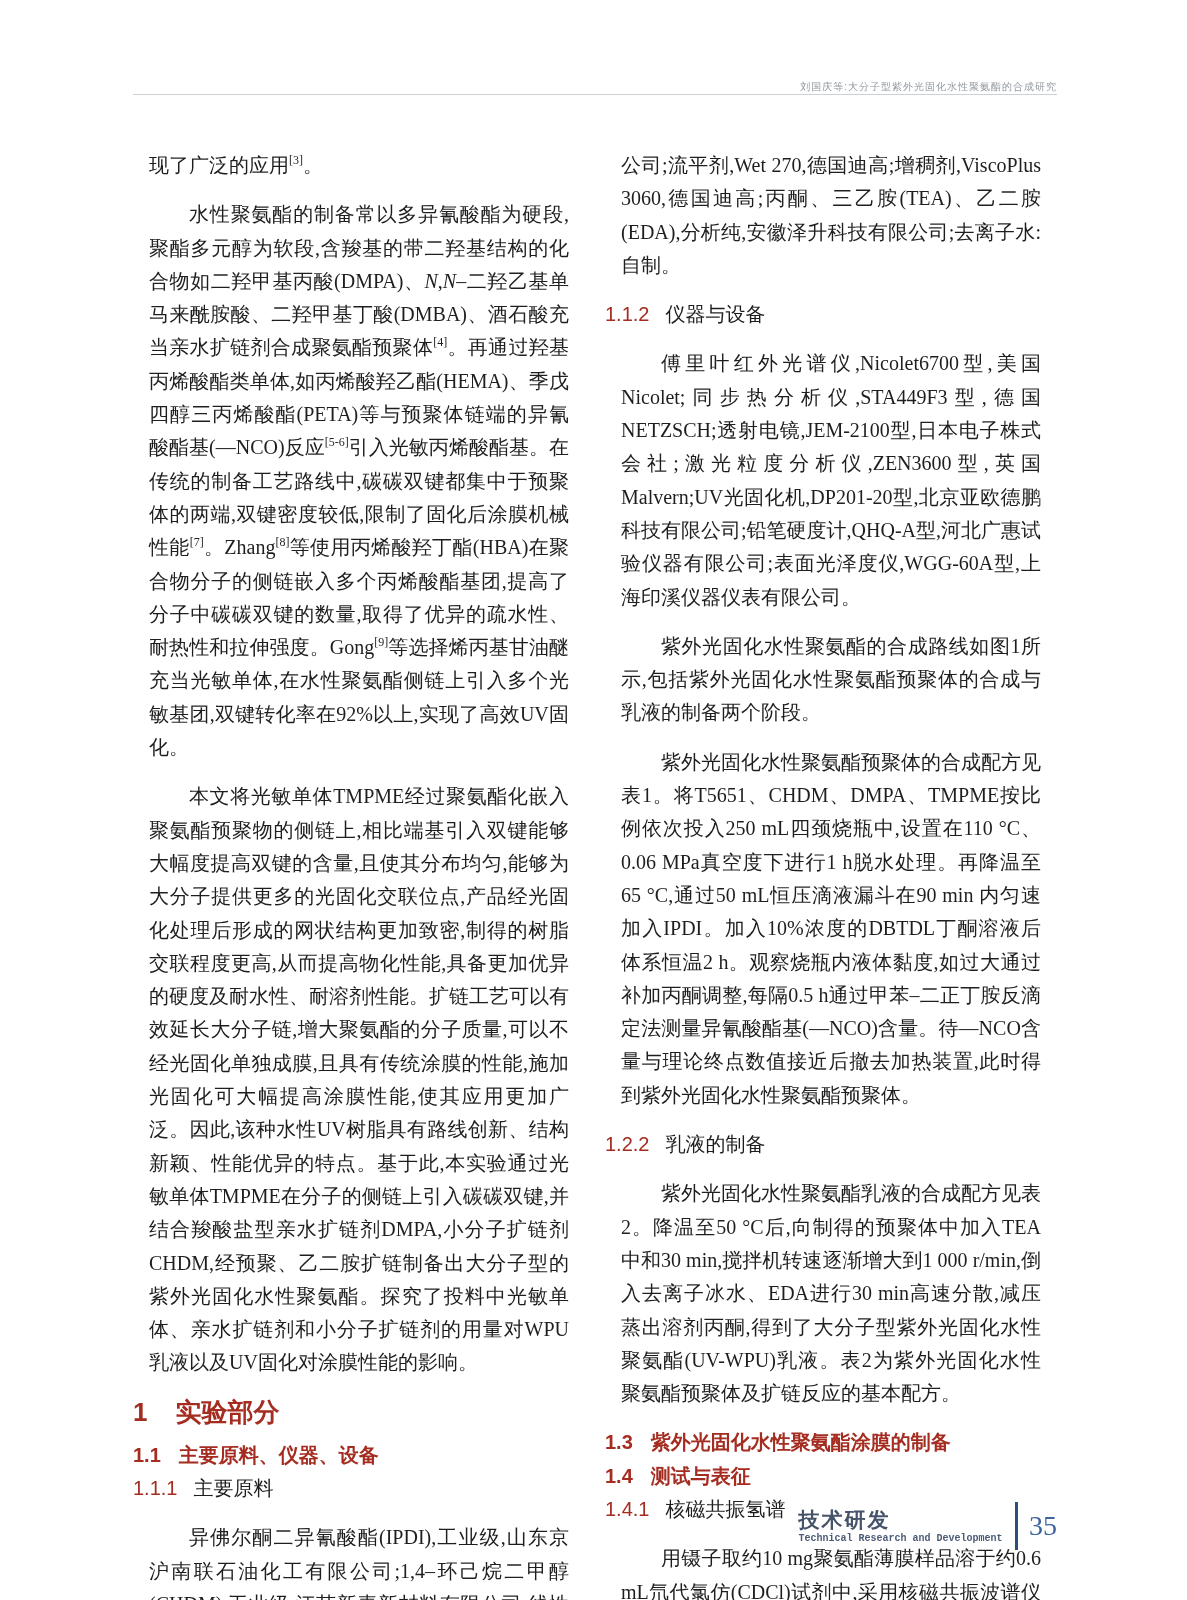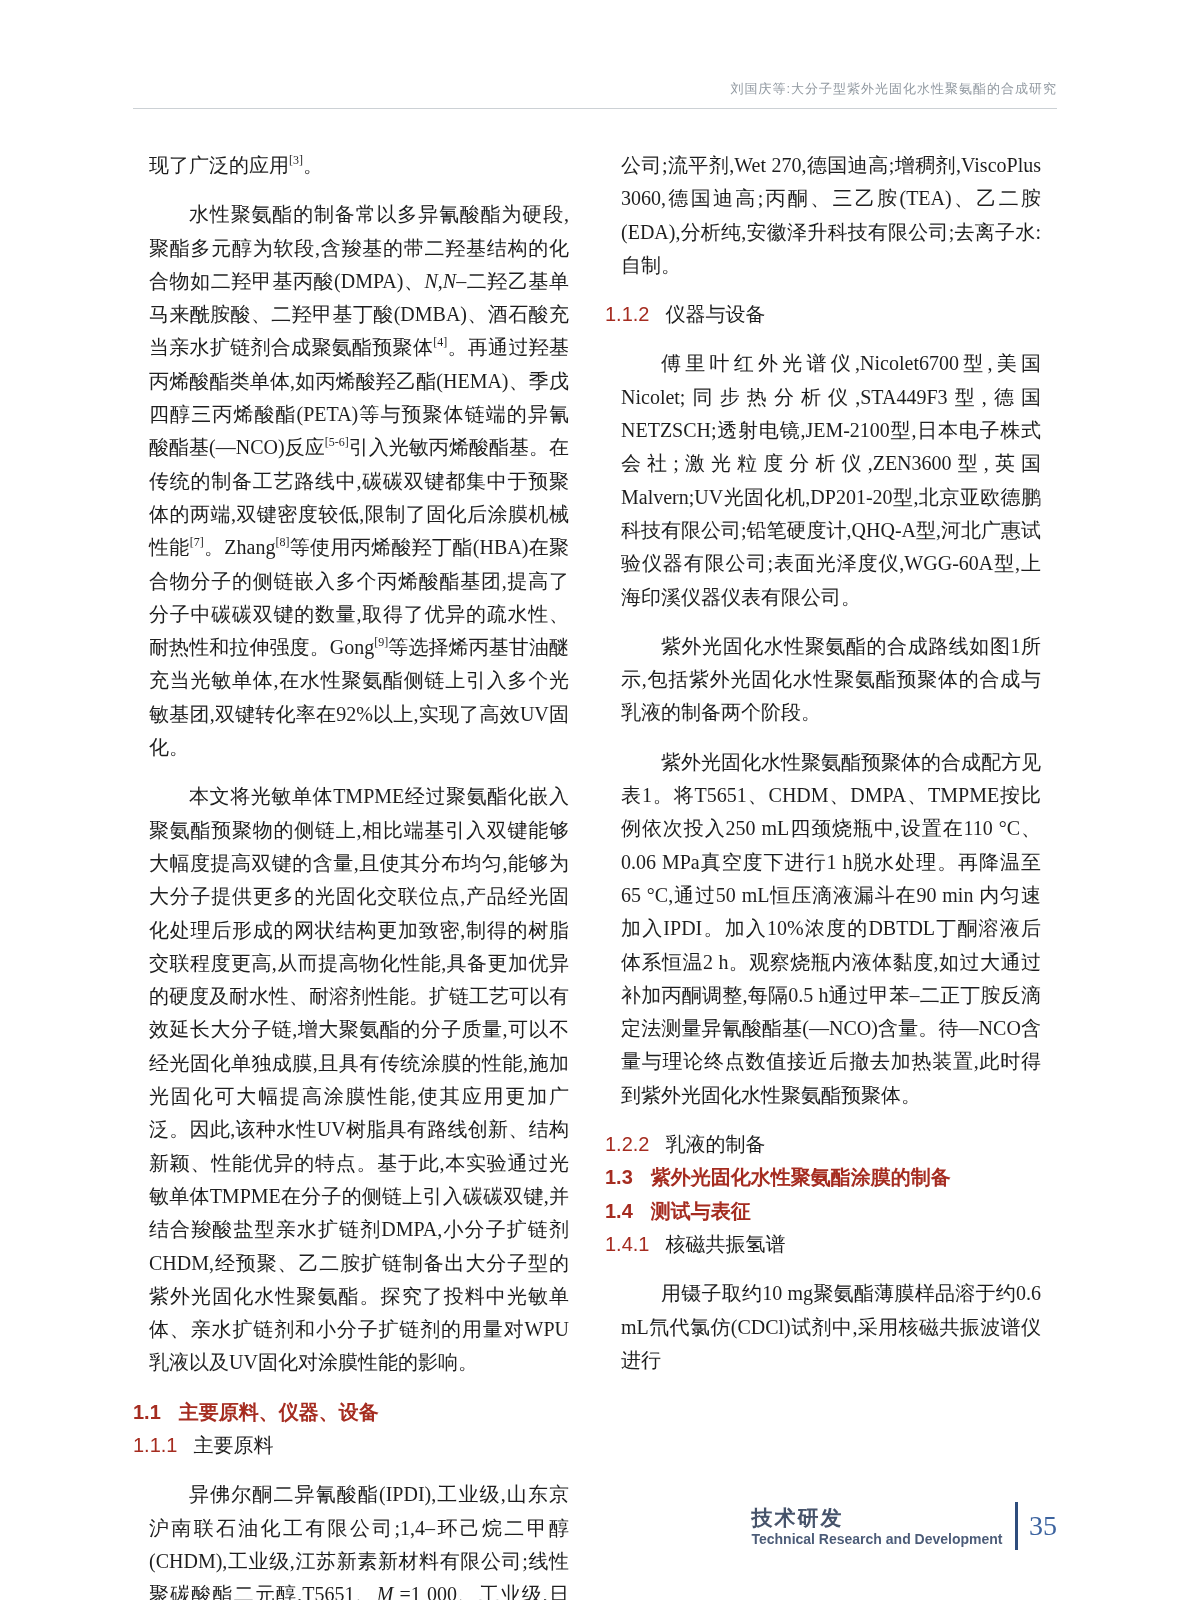--- a/index.html
+++ b/index.html
@@ -17,23 +17,22 @@
     width:1187px;height:1600px;
     background:#ffffff;
     margin:0 auto;
     overflow:hidden;
     font-family:"Liberation Serif","DejaVu Serif",serif;
   }
   .header{
     position:absolute;top:80px;left:133px;width:924px;
     text-align:right;
     font-family:"Liberation Sans","DejaVu Sans",sans-serif;
-    font-size:13px;letter-spacing:1px;
+    font-size:10px;letter-spacing:1px;
     color:var(--header-gray);
-    padding-bottom:10px;
     border-bottom:1.5px solid var(--rule-gray);
   }
   .columns{
     position:absolute;top:133px;left:133px;width:924px;
     display:flex;gap:20px;
   }
   .col{width:452px;}
   p.para{
     margin:16px;
     font-size:20px;
@@ -67,22 +66,22 @@
     position:absolute;right:130px;bottom:50px;
     display:flex;align-items:center;
   }
   .footer-label{text-align:left;}
   .footer-cn{
     font-family:"Liberation Sans","DejaVu Sans",sans-serif;
     font-weight:700;font-size:21px;letter-spacing:2px;
     color:var(--footer-slate);line-height:1.1;
   }
   .footer-en{
-    font-family:Liberation Sans, sans-serif;font-weight:700;
-    font-size:14px;color:#4c5c78;margin-top:3px;line-height:1;
+    font-family:Liberation Mono, monospace;font-weight:700;
+    font-size:10px;color:#4c5c78;margin-top:3px;line-height:1;
   }
   .footer-bar{
     width:3.5px;height:48px;background:var(--footer-blue);
     margin:0 11px 0 12px;
   }
   .footer-page{
     font-family:"Liberation Serif",serif;
     font-size:28px;color:var(--pageno-blue);
   }
 </style>
@@ -92,31 +91,33 @@
 <div class="page">
   <div class="header">
     <span>刘国庆等:大分子型紫外光固化水性聚氨酯的合成研究</span>
   </div>
 
   <div class="columns">
     <div class="col" id="col-left">
         <p class="para">现了广泛的应用<sup>[3]</sup>。</p>
         <p class="para indent">水性聚氨酯的制备常以多异氰酸酯为硬段,聚酯多元醇为软段,含羧基的带二羟基结构的化合物如二羟甲基丙酸(DMPA)、<i>N</i>,<i>N</i>–二羟乙基单马来酰胺酸、二羟甲基丁酸(DMBA)、酒石酸充当亲水扩链剂合成聚氨酯预聚体<sup>[4]</sup>。再通过羟基丙烯酸酯类单体,如丙烯酸羟乙酯(HEMA)、季戊四醇三丙烯酸酯(PETA)等与预聚体链端的异氰酸酯基(—NCO)反应<sup>[5-6]</sup>引入光敏丙烯酸酯基。在传统的制备工艺路线中,碳碳双键都集中于预聚体的两端,双键密度较低,限制了固化后涂膜机械性能<sup>[7]</sup>。Zhang<sup>[8]</sup>等使用丙烯酸羟丁酯(HBA)在聚合物分子的侧链嵌入多个丙烯酸酯基团,提高了分子中碳碳双键的数量,取得了优异的疏水性、耐热性和拉伸强度。Gong<sup>[9]</sup>等选择烯丙基甘油醚充当光敏单体,在水性聚氨酯侧链上引入多个光敏基团,双键转化率在92%以上,实现了高效UV固化。</p>
         <p class="para indent">本文将光敏单体TMPME经过聚氨酯化嵌入聚氨酯预聚物的侧链上,相比端基引入双键能够大幅度提高双键的含量,且使其分布均匀,能够为大分子提供更多的光固化交联位点,产品经光固化处理后形成的网状结构更加致密,制得的树脂交联程度更高,从而提高物化性能,具备更加优异的硬度及耐水性、耐溶剂性能。扩链工艺可以有效延长大分子链,增大聚氨酯的分子质量,可以不经光固化单独成膜,且具有传统涂膜的性能,施加光固化可大幅提高涂膜性能,使其应用更加广泛。因此,该种水性UV树脂具有路线创新、结构新颖、性能优异的特点。基于此,本实验通过光敏单体TMPME在分子的侧链上引入碳碳双键,并结合羧酸盐型亲水扩链剂DMPA,小分子扩链剂CHDM,经预聚、乙二胺扩链制备出大分子型的紫外光固化水性聚氨酯。探究了投料中光敏单体、亲水扩链剂和小分子扩链剂的用量对WPU乳液以及UV固化对涂膜性能的影响。</p>
+        <div class="h1"><span class="num">1</span><span class="ttl">实验部分</span></div>
         <div class="h2"><span class="num">1.1</span><span class="ttl">主要原料、仪器、设备</span></div>
         <div class="h3"><span class="num">1.1.1</span><span class="ttl">主要原料</span></div>
         <p class="para indent">异佛尔酮二异氰酸酯(IPDI),工业级,山东京沪南联石油化工有限公司;1,4–环己烷二甲醇(CHDM),工业级,江苏新素新材料有限公司;线性聚碳酸酯二元醇,T5651、<i>M</i><sub>n</sub>=1 000、工业级,日本旭化成化学株式会社;三羟甲基丙烷单烯丙基醚(TMPME),工业级,瑞典柏斯托化工集团;二羟甲基丙酸(DMPA),分析纯,荆州市尹杰化工有限公司;二月桂酸二正丁基锡(DBTDL),分析纯,安徽金粤冠新材料科技公司;光引发剂,Irgacure 500、工业级,德国巴斯夫股份</p>
       </div>
     <div class="col" id="col-right">
         <p class="para">公司;流平剂,Wet 270,德国迪高;增稠剂,ViscoPlus 3060,德国迪高;丙酮、三乙胺(TEA)、乙二胺(EDA),分析纯,安徽泽升科技有限公司;去离子水:自制。</p>
         <div class="h3"><span class="num">1.1.2</span><span class="ttl">仪器与设备</span></div>
         <p class="para indent">傅里叶红外光谱仪,Nicolet6700型,美国Nicolet;同步热分析仪,STA449F3型,德国NETZSCH;透射电镜,JEM-2100型,日本电子株式会社;激光粒度分析仪,ZEN3600型,英国Malvern;UV光固化机,DP201-20型,北京亚欧德鹏科技有限公司;铅笔硬度计,QHQ-A型,河北广惠试验仪器有限公司;表面光泽度仪,WGG-60A型,上海印溪仪器仪表有限公司。</p>
         <p class="para indent">紫外光固化水性聚氨酯的合成路线如图1所示,包括紫外光固化水性聚氨酯预聚体的合成与乳液的制备两个阶段。</p>
         <p class="para indent">紫外光固化水性聚氨酯预聚体的合成配方见表1。将T5651、CHDM、DMPA、TMPME按比例依次投入250 mL四颈烧瓶中,设置在110 °C、0.06 MPa真空度下进行1 h脱水处理。再降温至65 °C,通过50 mL恒压滴液漏斗在90 min 内匀速加入IPDI。加入10%浓度的DBTDL丁酮溶液后体系恒温2 h。观察烧瓶内液体黏度,如过大通过补加丙酮调整,每隔0.5 h通过甲苯–二正丁胺反滴定法测量异氰酸酯基(—NCO)含量。待—NCO含量与理论终点数值接近后撤去加热装置,此时得到紫外光固化水性聚氨酯预聚体。</p>
         <div class="h3"><span class="num">1.2.2</span><span class="ttl">乳液的制备</span></div>
+        <p class="para indent">紫外光固化水性聚氨酯乳液的合成配方见表2。降温至50 °C后,向制得的预聚体中加入TEA中和30 min,搅拌机转速逐渐增大到1 000 r/min,倒入去离子冰水、EDA进行30 min高速分散,减压蒸出溶剂丙酮,得到了大分子型紫外光固化水性聚氨酯(UV-WPU)乳液。表2为紫外光固化水性聚氨酯预聚体及扩链反应的基本配方。</p>
         <div class="h2"><span class="num">1.3</span><span class="ttl">紫外光固化水性聚氨酯涂膜的制备</span></div>
         <div class="h2"><span class="num">1.4</span><span class="ttl">测试与表征</span></div>
         <div class="h3"><span class="num">1.4.1</span><span class="ttl">核磁共振氢谱</span></div>
         <p class="para indent">用镊子取约10 mg聚氨酯薄膜样品溶于约0.6 mL氘代氯仿(CDCl)试剂中,采用核磁共振波谱仪进行</p>
       </div>
   </div>
 
   <div class="footer">
     <div class="footer-label">
       <div class="footer-cn">技术研发</div>

